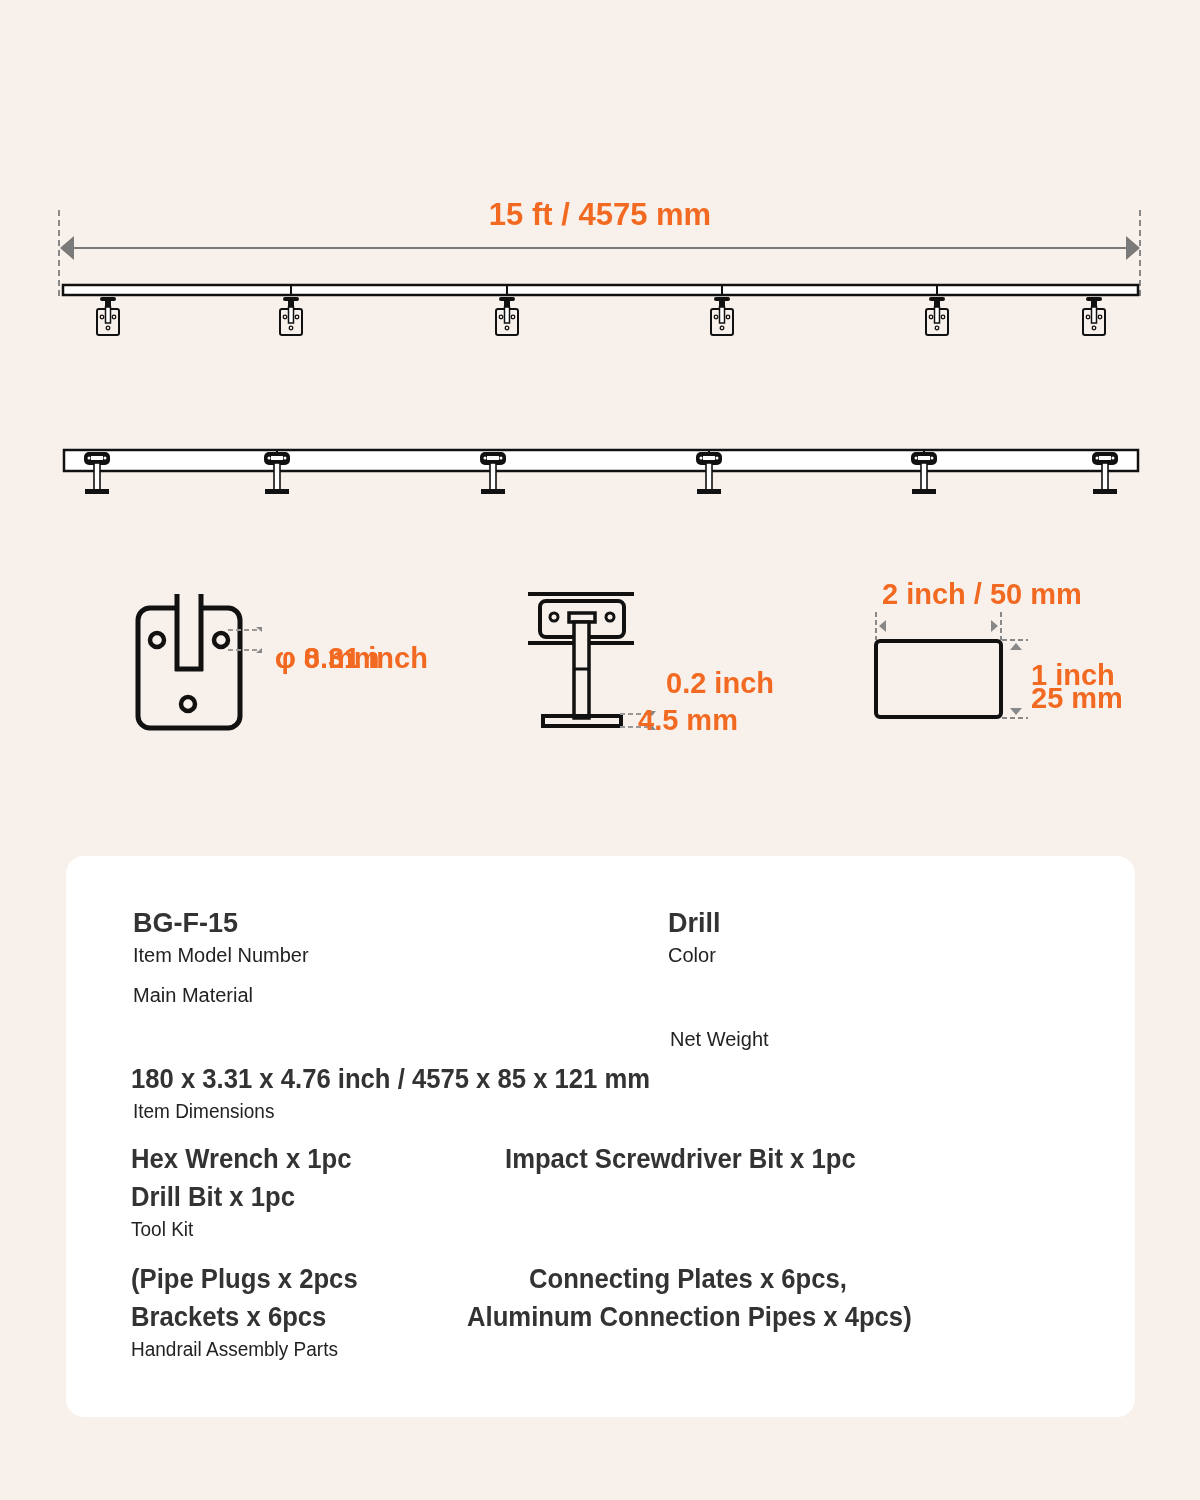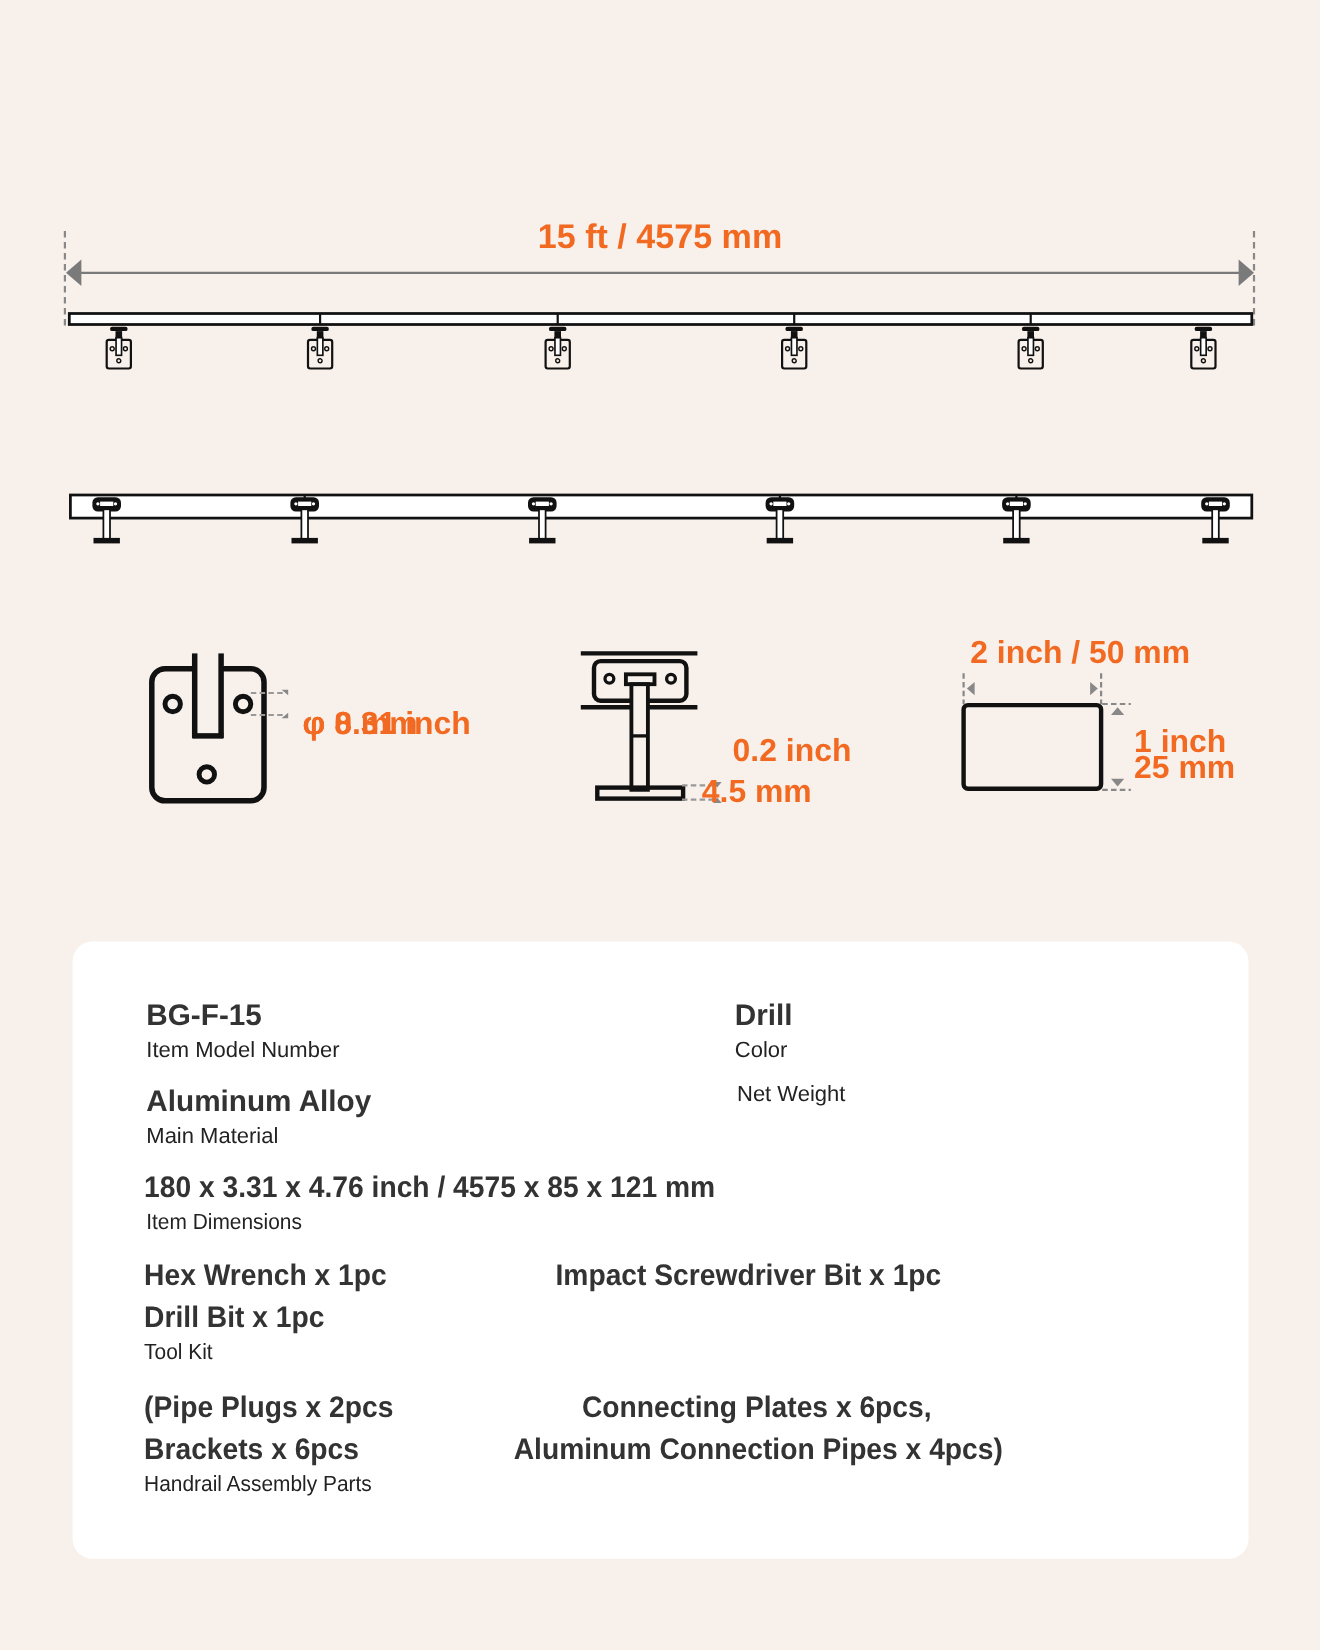--- a/index.html
+++ b/index.html
@@ -144,25 +144,24 @@
 <div class="abs" style="left:133px; top:904px;">
   <div class="val" data-bind="specs.model.value">BG-F-15</div>
   <div class="cap" data-bind="specs.model.label">Item Model Number</div>
 </div>
 <div class="abs" style="left:668px; top:904px;">
   <div class="val" data-bind="specs.color.value">Drill</div>
   <div class="cap" data-bind="specs.color.label">Color</div>
 </div>
 
 <div class="abs" style="left:133px; top:982px;">
-  <div class="val" data-bind="specs.material.value">Aluminum Alloy</div>
   <div class="cap" data-bind="specs.material.label">Main Material</div>
 </div>
 <div class="abs" style="left:668px; top:982px;">
-  <div class="cap" style="margin-left:2px;" data-bind="specs.weight.label">Net Weight</div>
+  <div class="cap" style="margin-left:2px;margin-top:44px;" data-bind="specs.weight.label">Net Weight</div>
 </div>
 
 <div class="abs cond" style="left:131px; top:1060px;">
   <div class="val" data-bind="specs.dimensions.value">180 x 3.31 x 4.76 inch / 4575 x 85 x 121 mm</div>
   <div class="cap" style="margin-left:2px;" data-bind="specs.dimensions.label">Item Dimensions</div>
 </div>
 
 <div class="abs cond" style="left:131px; top:1140px;">
   <div class="val" data-bind="specs.tool_kit.items.0">Hex Wrench x 1pc</div>
   <div class="val" data-bind="specs.tool_kit.items.2">Drill Bit x 1pc</div>

